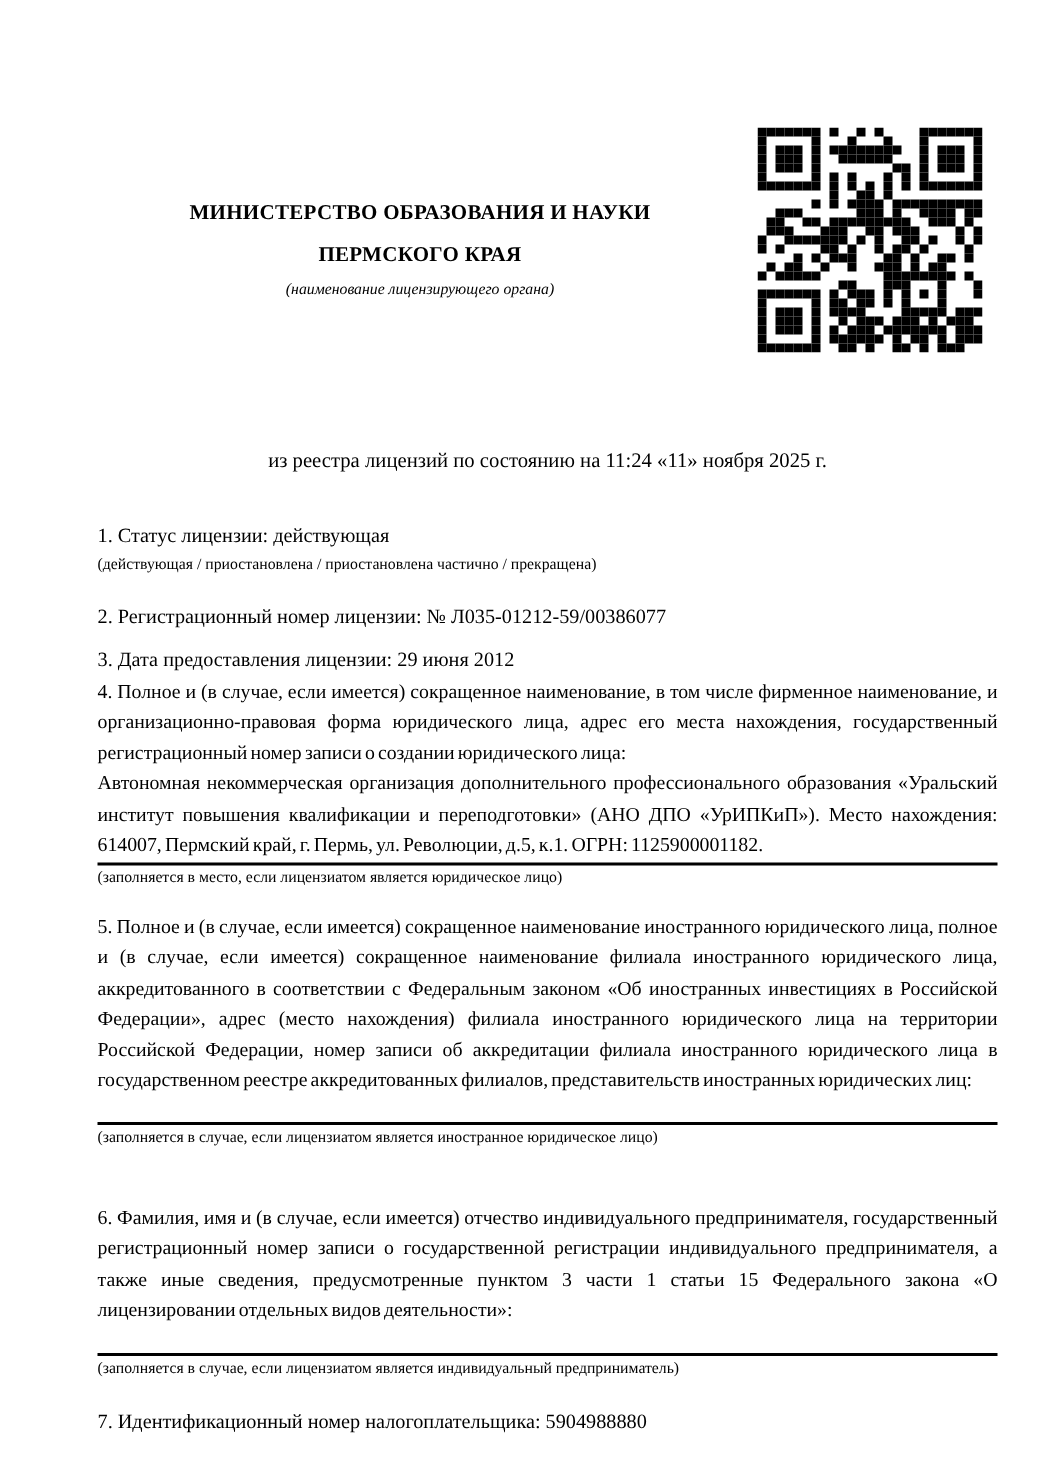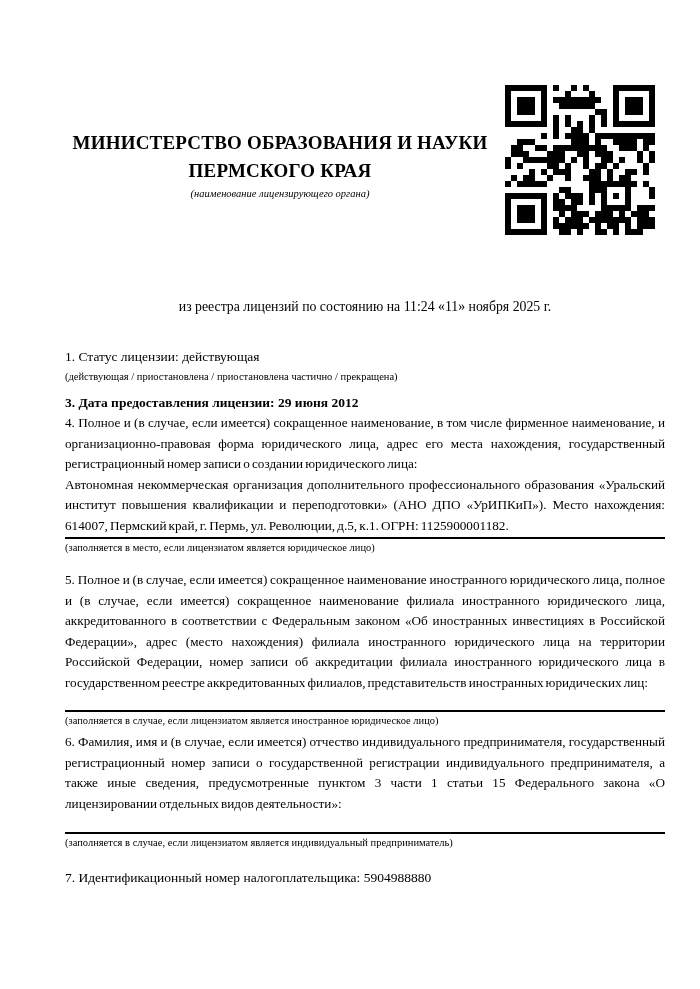--- a/index.html
+++ b/index.html
@@ -20,21 +20,21 @@
     align-items: flex-start;
     padding-top: 85px;
   }
   .header-text {
     width: 430px;
     text-align: center;
     padding-top: 44px;
   }
   .header-title {
     font-weight: bold;
-    font-size: 19px;
+    font-size: 14px;
     line-height: 28px;
     letter-spacing: 0.2px;
   }
   .header-caption {
     font-size: 10.5px;
     line-height: 14px;
     margin-top: 2px;
     font-style: italic;
   }
   .qr-wrap {
@@ -65,24 +65,24 @@
   }
   .caption-row {
     width: 527px;
     text-align: left;
     font-size: 10.5px;
     line-height: 15px;
     margin-top: 1px;
   }
   .mt-it1  { margin-top: 30px; }
   .mt-it2  { margin-top: 17px; }
-  .mt-it3  { margin-top: 9px; font-weight: bold;  }
+  .mt-it3  { margin-top: 9px;  }
   .mt-it4  { }
   .mt-it5  { margin-top: 15px; }
-  .mt-it6  { margin-top: 4px; }
+  .mt-it6  { margin-top: 36px; }
   .mt-it7  { margin-top: 18px; }
   .rule-gap5 { margin-top: 17px; }
   .rule-gap6 { margin-top: 18px; }
 </style>
 </head>
 <body>
 
 <div class="page">
 
   <div class="header-row">
@@ -434,20 +434,21 @@
     </div>
   </div>
 
   <div class="doc-title">
     <div>из реестра лицензий по состоянию на 11:24 «11» ноября 2025 г.</div>
   </div>
 
   <div class="item mt-it1">1. Статус лицензии: действующая</div>
   <div class="caption-row">(действующая / приостановлена / приостановлена частично / прекращена)</div>
 
+  <div class="item mt-it2">2. Регистрационный номер лицензии: № Л035-01212-59/00386077</div>
 
   <div class="item mt-it3">3. Дата предоставления лицензии: 29 июня 2012</div>
 
   <div class="item para mt-it4">4. Полное и (в случае, если имеется) сокращенное наименование, в том числе фирменное наименование, и организационно-правовая форма юридического лица, адрес его места нахождения, государственный регистрационный номер записи о создании юридического лица:</div>
   <div class="item para">Автономная некоммерческая организация дополнительного профессионального образования «Уральский институт повышения квалификации и переподготовки» (АНО ДПО «УрИПКиП»). Место нахождения: 614007, Пермский край, г. Пермь, ул. Революции, д.5, к.1. ОГРН: 1125900001182.</div>
   <div class="rule"></div>
   <div class="caption-row">(заполняется в место, если лицензиатом является юридическое лицо)</div>
 
   <div class="item para mt-it5">5. Полное и (в случае, если имеется) сокращенное наименование иностранного юридического лица, полное и (в случае, если имеется) сокращенное наименование филиала иностранного юридического лица, аккредитованного в соответствии с Федеральным законом «Об иностранных инвестициях в Российской Федерации», адрес (место нахождения) филиала иностранного юридического лица на территории Российской Федерации, номер записи об аккредитации филиала иностранного юридического лица в государственном реестре аккредитованных филиалов, представительств иностранных юридических лиц:</div>
   <div class="rule rule-gap5"></div>

